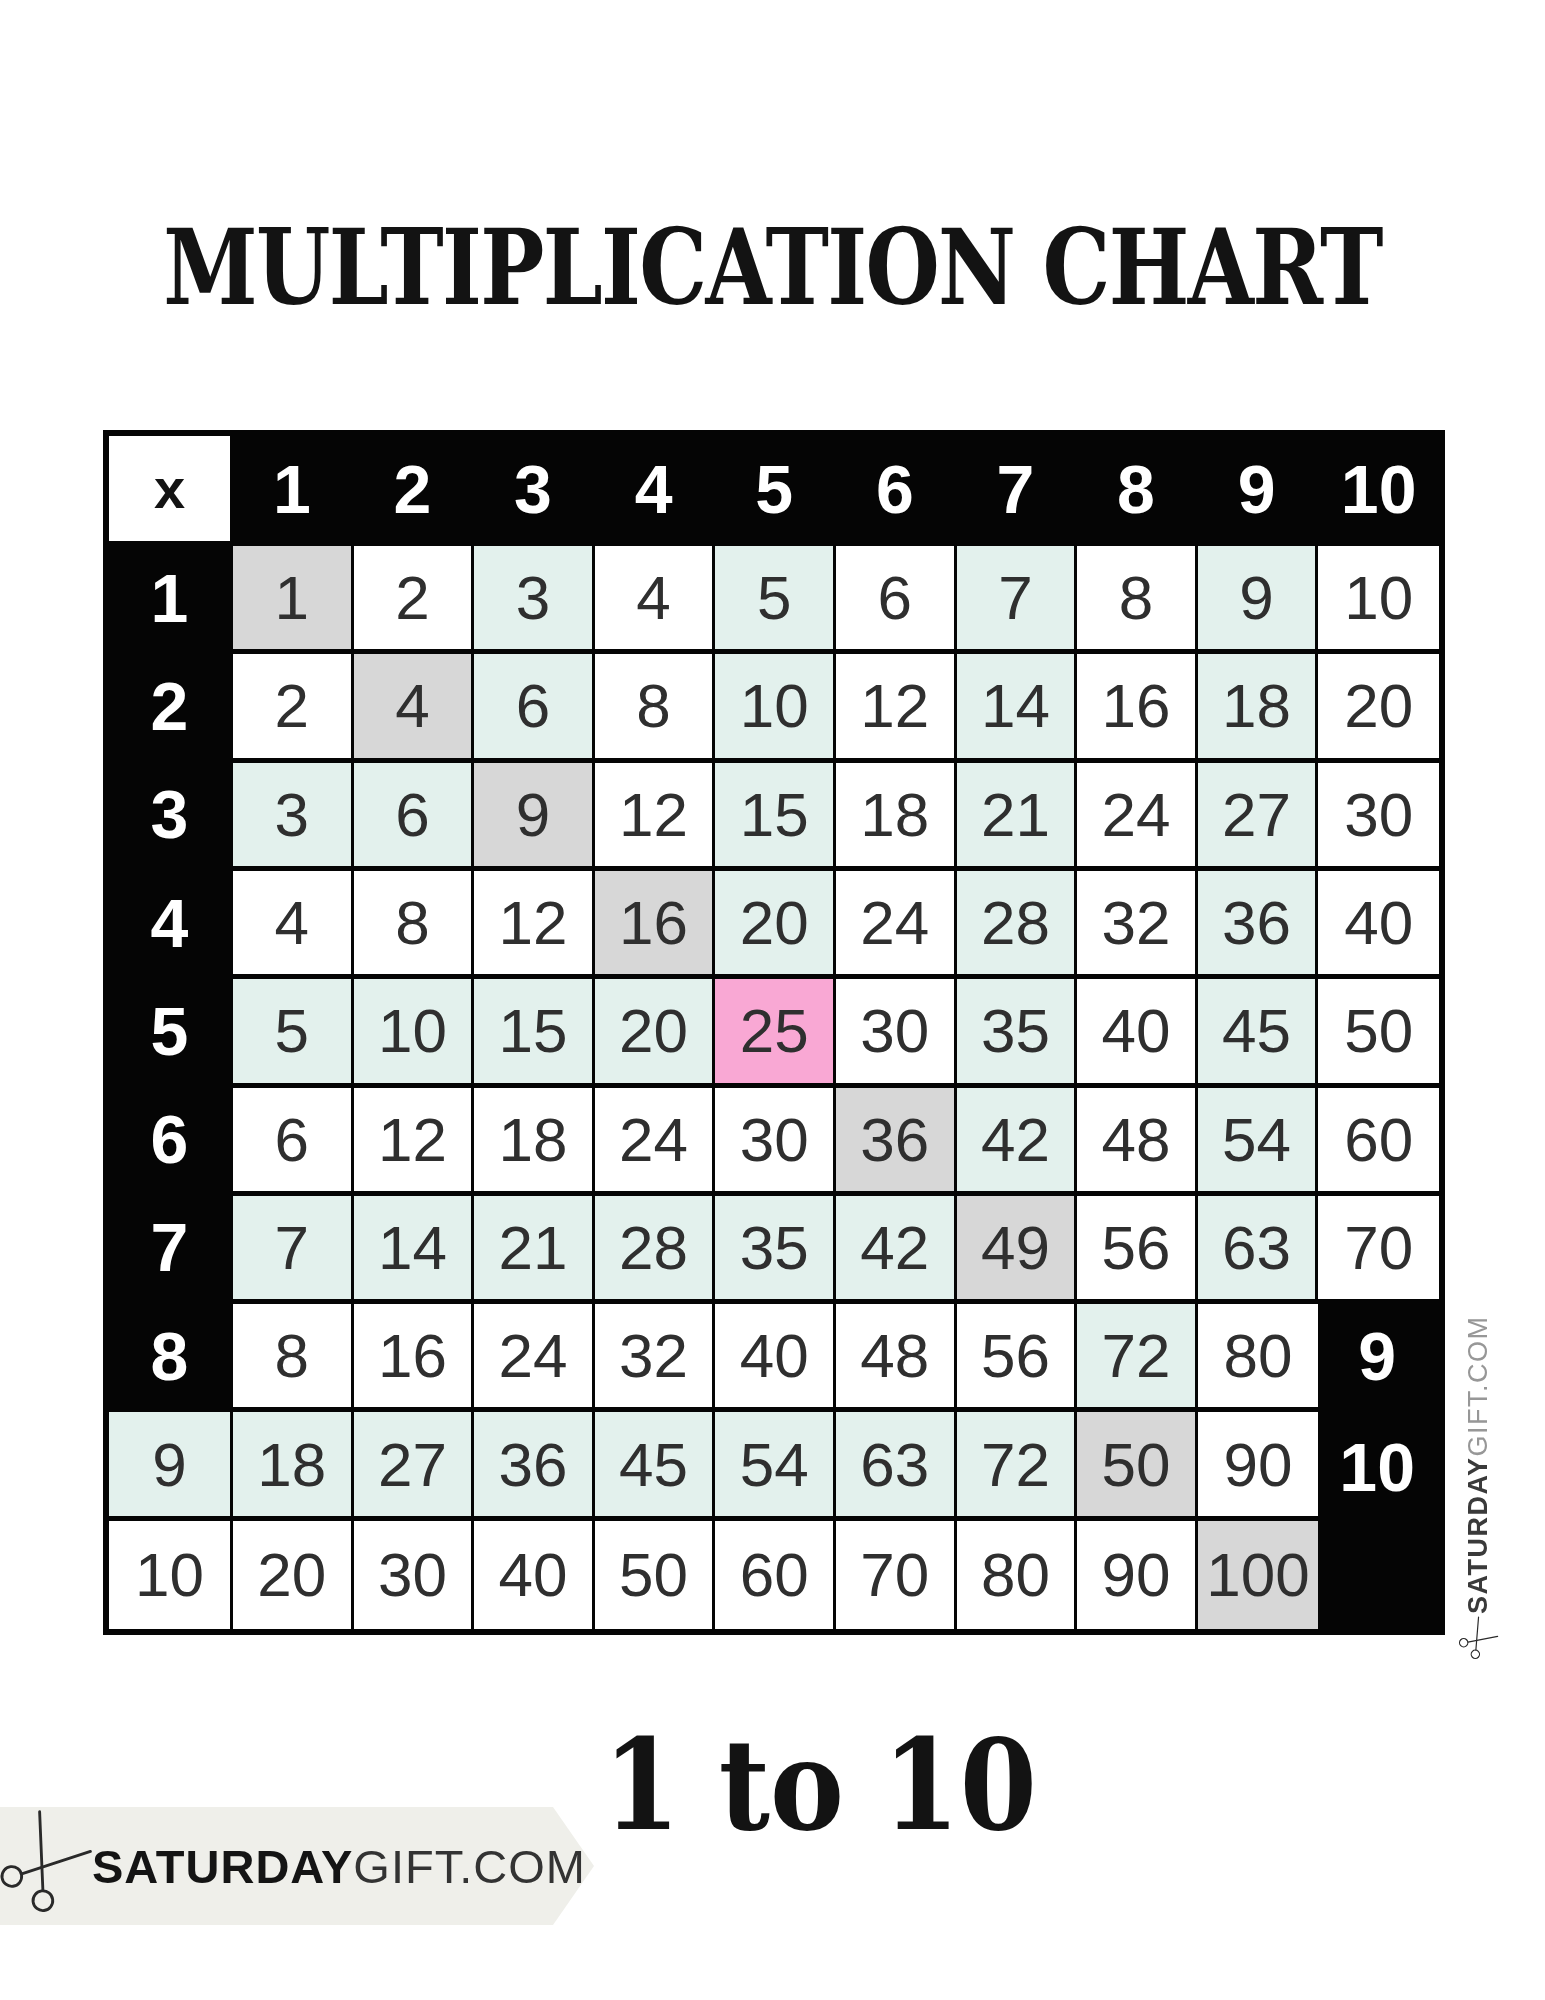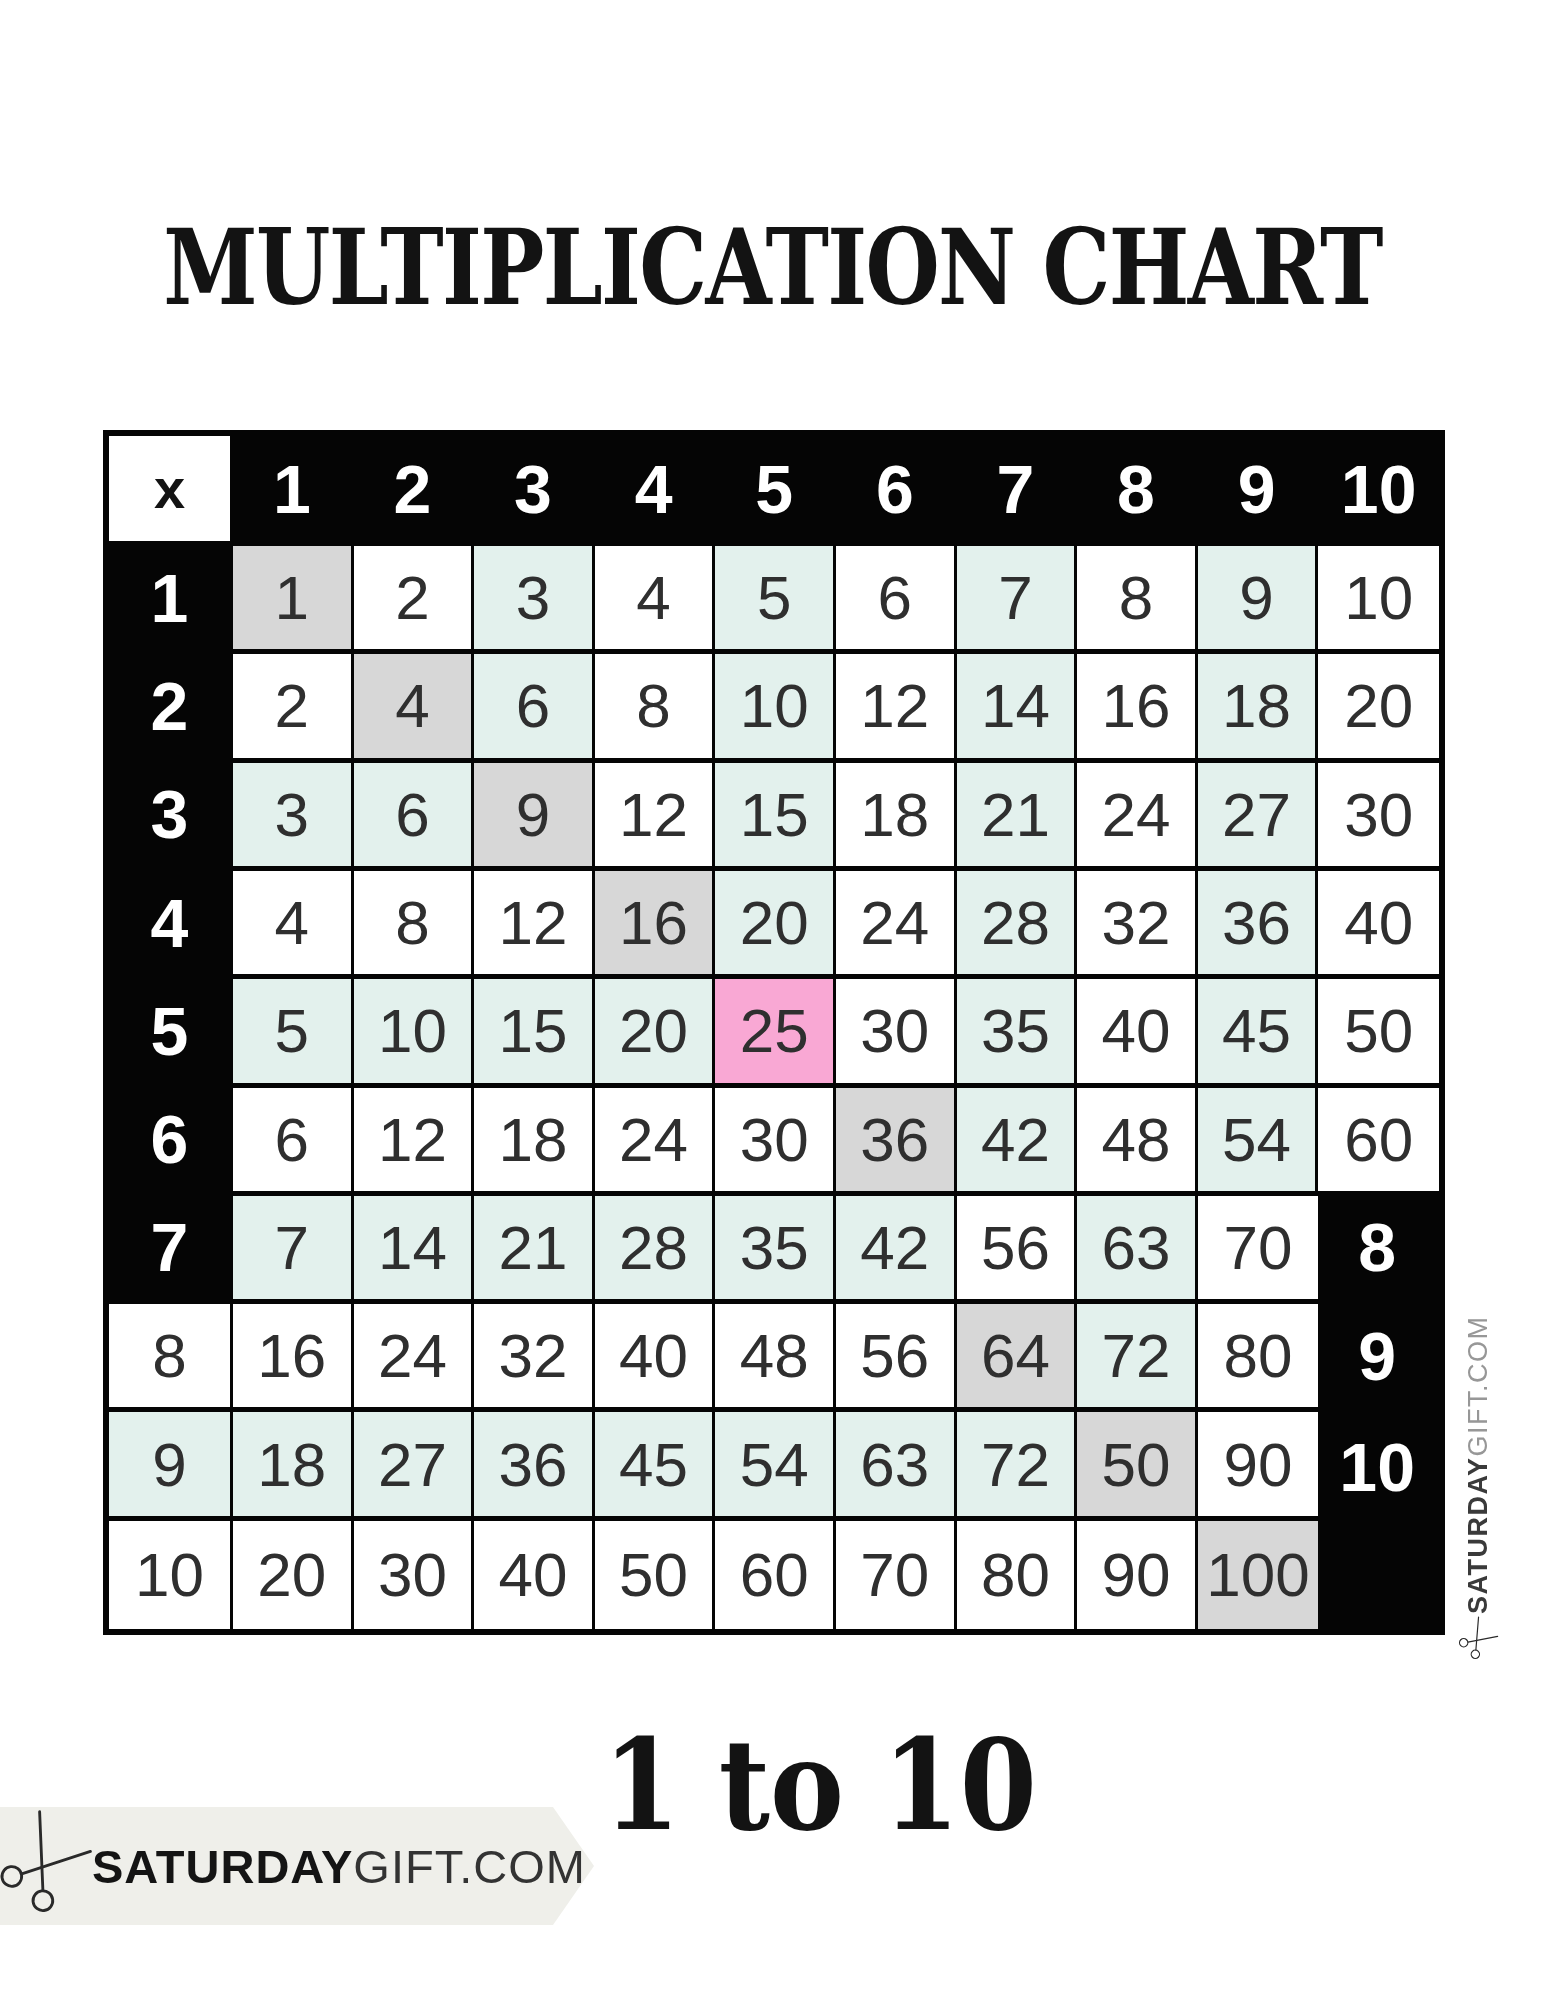--- a/index.html
+++ b/index.html
@@ -142,32 +142,32 @@
     <div class="cell " style="color: rgb(47, 47, 47); background: rgb(255, 255, 255);">48</div>
     <div class="cell " style="color: rgb(47, 47, 47); background: rgb(227, 241, 237);">54</div>
     <div class="cell no-r" style="color: rgb(47, 47, 47); background: rgb(255, 255, 255);">60</div>
     <div class="cell hdr" style="background: rgb(5, 5, 5); color: rgb(255, 255, 255);">7</div>
     <div class="cell " style="color: rgb(47, 47, 47); background: rgb(227, 241, 237);">7</div>
     <div class="cell " style="color: rgb(47, 47, 47); background: rgb(227, 241, 237);">14</div>
     <div class="cell " style="color: rgb(47, 47, 47); background: rgb(227, 241, 237);">21</div>
     <div class="cell " style="color: rgb(47, 47, 47); background: rgb(227, 241, 237);">28</div>
     <div class="cell " style="color: rgb(47, 47, 47); background: rgb(227, 241, 237);">35</div>
     <div class="cell " style="color: rgb(47, 47, 47); background: rgb(227, 241, 237);">42</div>
+    <div class="cell " style="color: rgb(47, 47, 47); background: rgb(215, 215, 215);">49</div>
     <div class="cell " style="color: rgb(47, 47, 47); background: rgb(255, 255, 255);">56</div>
     <div class="cell " style="color: rgb(47, 47, 47); background: rgb(227, 241, 237);">63</div>
     <div class="cell no-r" style="color: rgb(47, 47, 47); background: rgb(255, 255, 255);">70</div>
     <div class="cell hdr" style="background: rgb(5, 5, 5); color: rgb(255, 255, 255);">8</div>
     <div class="cell " style="color: rgb(47, 47, 47); background: rgb(255, 255, 255);">8</div>
     <div class="cell " style="color: rgb(47, 47, 47); background: rgb(255, 255, 255);">16</div>
     <div class="cell " style="color: rgb(47, 47, 47); background: rgb(255, 255, 255);">24</div>
     <div class="cell " style="color: rgb(47, 47, 47); background: rgb(255, 255, 255);">32</div>
     <div class="cell " style="color: rgb(47, 47, 47); background: rgb(255, 255, 255);">40</div>
     <div class="cell " style="color: rgb(47, 47, 47); background: rgb(255, 255, 255);">48</div>
     <div class="cell " style="color: rgb(47, 47, 47); background: rgb(255, 255, 255);">56</div>
-    <div class="cell " style="color: rgb(47, 47, 47); background: rgb(215, 215, 215);">64</div>
     <div class="cell " style="color: rgb(47, 47, 47); background: rgb(227, 241, 237);">72</div>
     <div class="cell no-r" style="color: rgb(47, 47, 47); background: rgb(255, 255, 255);">80</div>
     <div class="cell hdr" style="background: rgb(5, 5, 5); color: rgb(255, 255, 255);">9</div>
     <div class="cell " style="color: rgb(47, 47, 47); background: rgb(227, 241, 237);">9</div>
     <div class="cell " style="color: rgb(47, 47, 47); background: rgb(227, 241, 237);">18</div>
     <div class="cell " style="color: rgb(47, 47, 47); background: rgb(227, 241, 237);">27</div>
     <div class="cell " style="color: rgb(47, 47, 47); background: rgb(227, 241, 237);">36</div>
     <div class="cell " style="color: rgb(47, 47, 47); background: rgb(227, 241, 237);">45</div>
     <div class="cell " style="color: rgb(47, 47, 47); background: rgb(227, 241, 237);">54</div>
     <div class="cell " style="color: rgb(47, 47, 47); background: rgb(227, 241, 237);">63</div>

